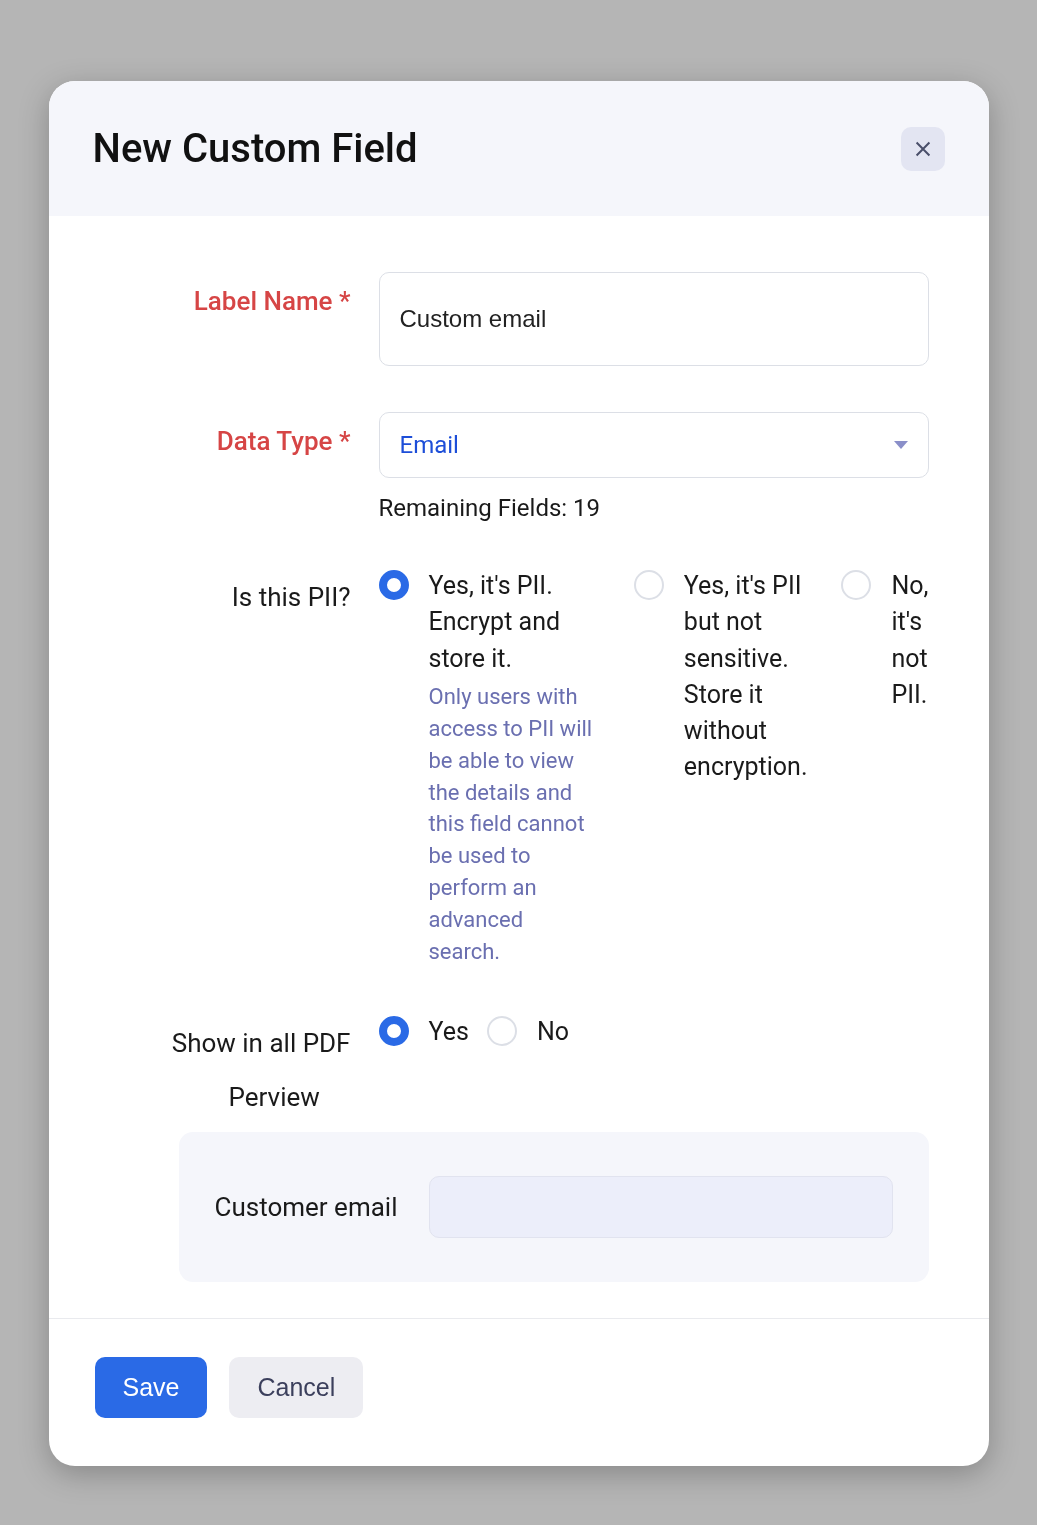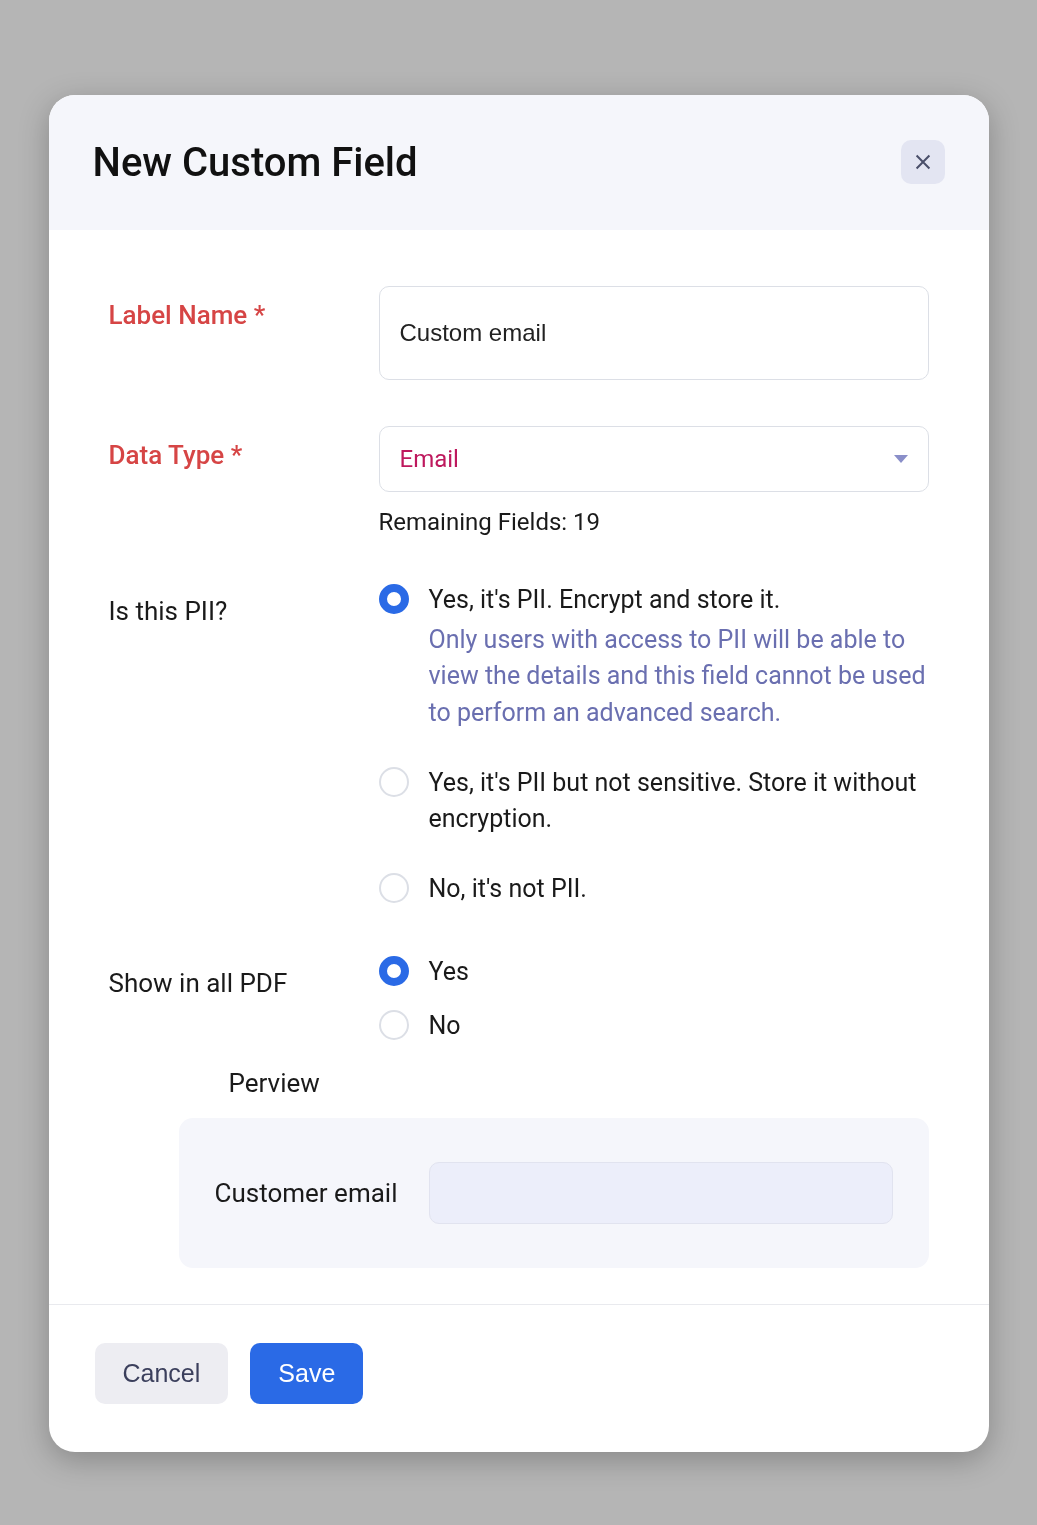--- a/index.html
+++ b/index.html
@@ -46,21 +46,21 @@
     .modal-body {
       padding: 56px 60px 36px 60px;
     }
     .form-row {
       display: flex;
       align-items: flex-start;
       margin-bottom: 46px;
     }
     .form-label-col {
       width: 270px;
-      text-align: left;
+      text-align: right;
       padding-right: 28px;
       padding-top: 14px;
       font-size: 26px;
     }
     .form-label-required { color: #d64545; font-weight: 500;}
     .form-label-normal { color: #1a1a1a; }
     .form-input-col { flex: 1; }
     .text-input {
       width: 100%;
       border: 1px solid #dcdfe6;
@@ -69,55 +69,55 @@
       font-size: 24px;
       color: #222;
       background: #fff;
     }
     .select-wrap {
       width: 100%;
       border: 1px solid #dcdfe6;
       border-radius: 10px;
       padding: 18px 20px;
       font-size: 24px;
-      color: #be185d;
+      color: #1d4ed8;
       background: #fff;
       display: flex;
       align-items: center;
       justify-content: space-between;
       cursor: pointer;
     }
     .select-caret {
       width: 0; height: 0;
       border-left: 7px solid transparent;
       border-right: 7px solid transparent;
       border-top: 8px solid #8a8fc9;
     }
     .help-text {
       margin-top: 16px;
       font-size: 24px;
       color: #1a1a1a;
     }
-    .radio-group { display: flex; flex-direction: column; gap: 34px; }
+    .radio-group { display: flex; flex-direction: row; gap: 34px; }
     .radio-option { display: flex; align-items: flex-start; gap: 20px; cursor: pointer;}
     .radio-circle {
       flex: 0 0 auto;
       width: 30px; height: 30px;
       border-radius: 50%;
       border: 2px solid #dcdfe6;
       background: #fff;
       margin-top: 2px;
     }
     .radio-circle.selected {
       border: 8px solid #2a6ae6;
       background: #fff;
     }
     .radio-text { flex: 1; }
     .radio-label { font-size: 25px; color: #1a1a1a; line-height: 1.45; }
-    .radio-sub { font-size: 25px; color: #6a6fb0; line-height: 1.45; margin-top: 4px; }
+    .radio-sub { font-size: 22px; color: #6a6fb0; line-height: 1.45; margin-top: 4px; }
     .pdf-group .radio-group { gap: 18px; }
     .pdf-group .form-row { margin-bottom: 24px;}
     .preview-heading-row { display:flex; }
     .preview-heading {
       margin-left: 120px;
       font-size: 26px;
       color: #1a1a1a;
       margin-bottom: 20px;
     }
     .preview-box {
@@ -243,17 +243,17 @@
       <div class="preview-heading">Perview</div>
     </div>
     <div class="preview-box">
       <div class="preview-label">Customer email</div>
       <div class="preview-input"></div>
     </div>
 
   </div>
 
   <div class="modal-footer">
+    <button class="btn btn-primary">Save</button>
     <button class="btn btn-secondary">Cancel</button>
-    <button class="btn btn-primary">Save</button>
   </div>
 
 </div>
 
 </body></html>

